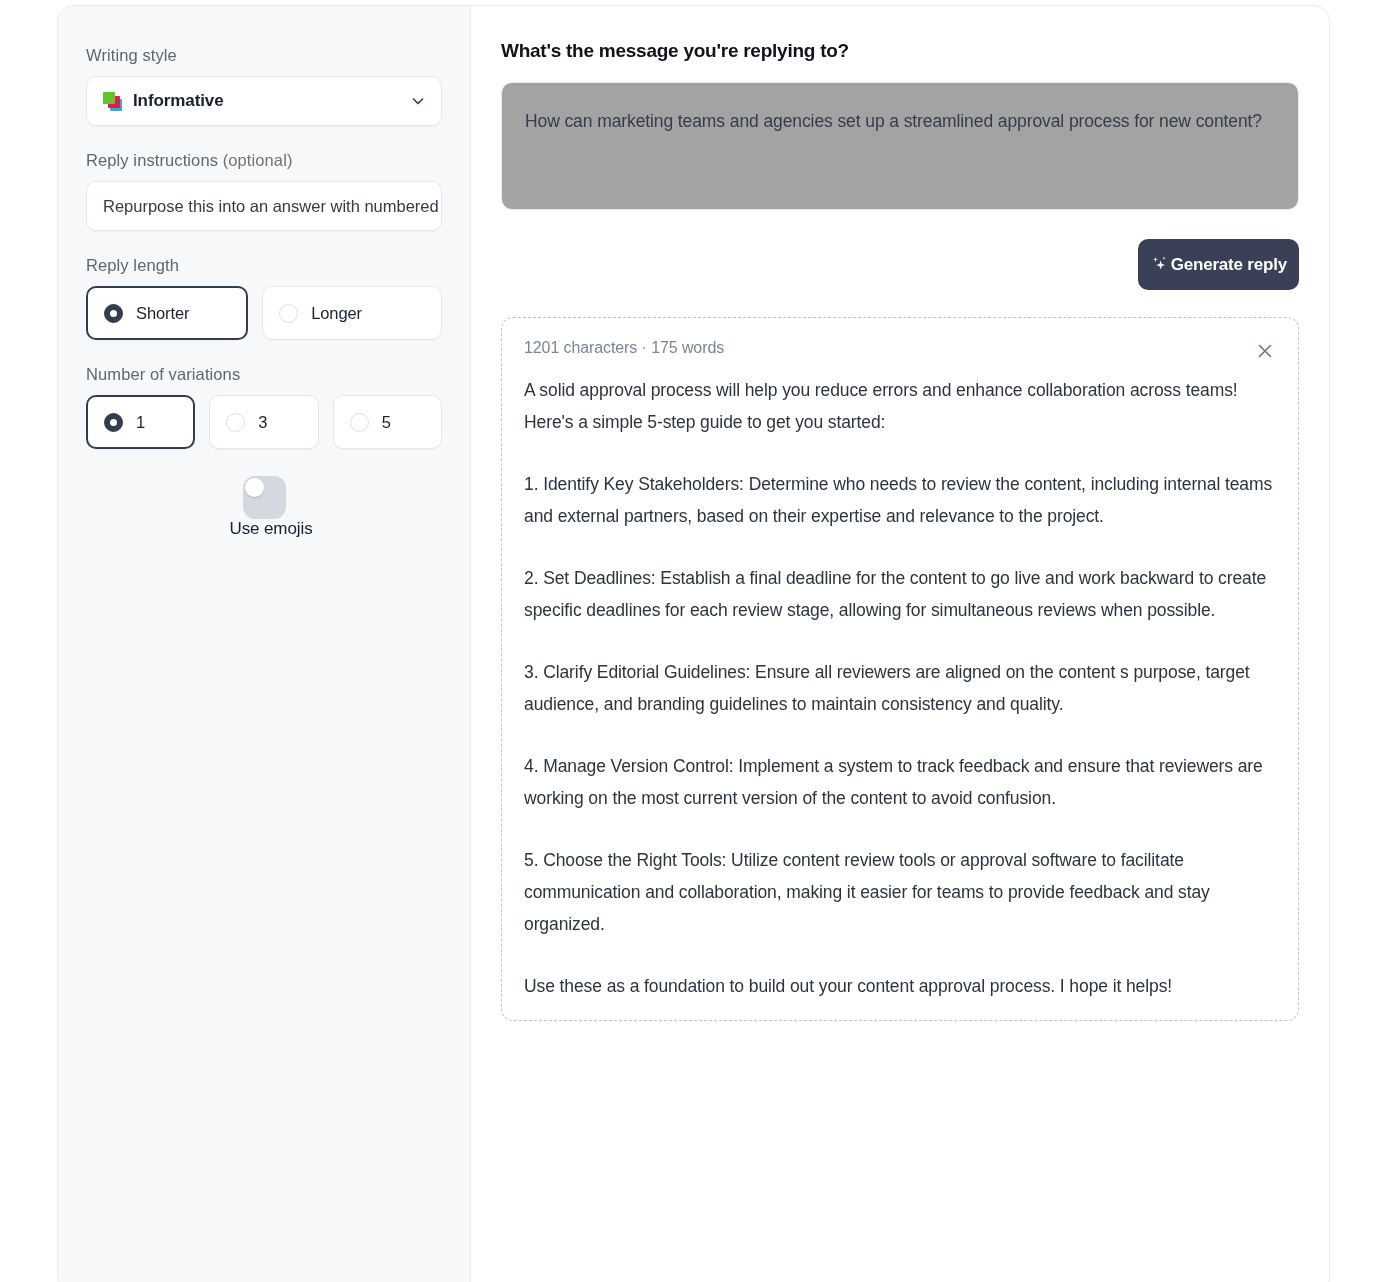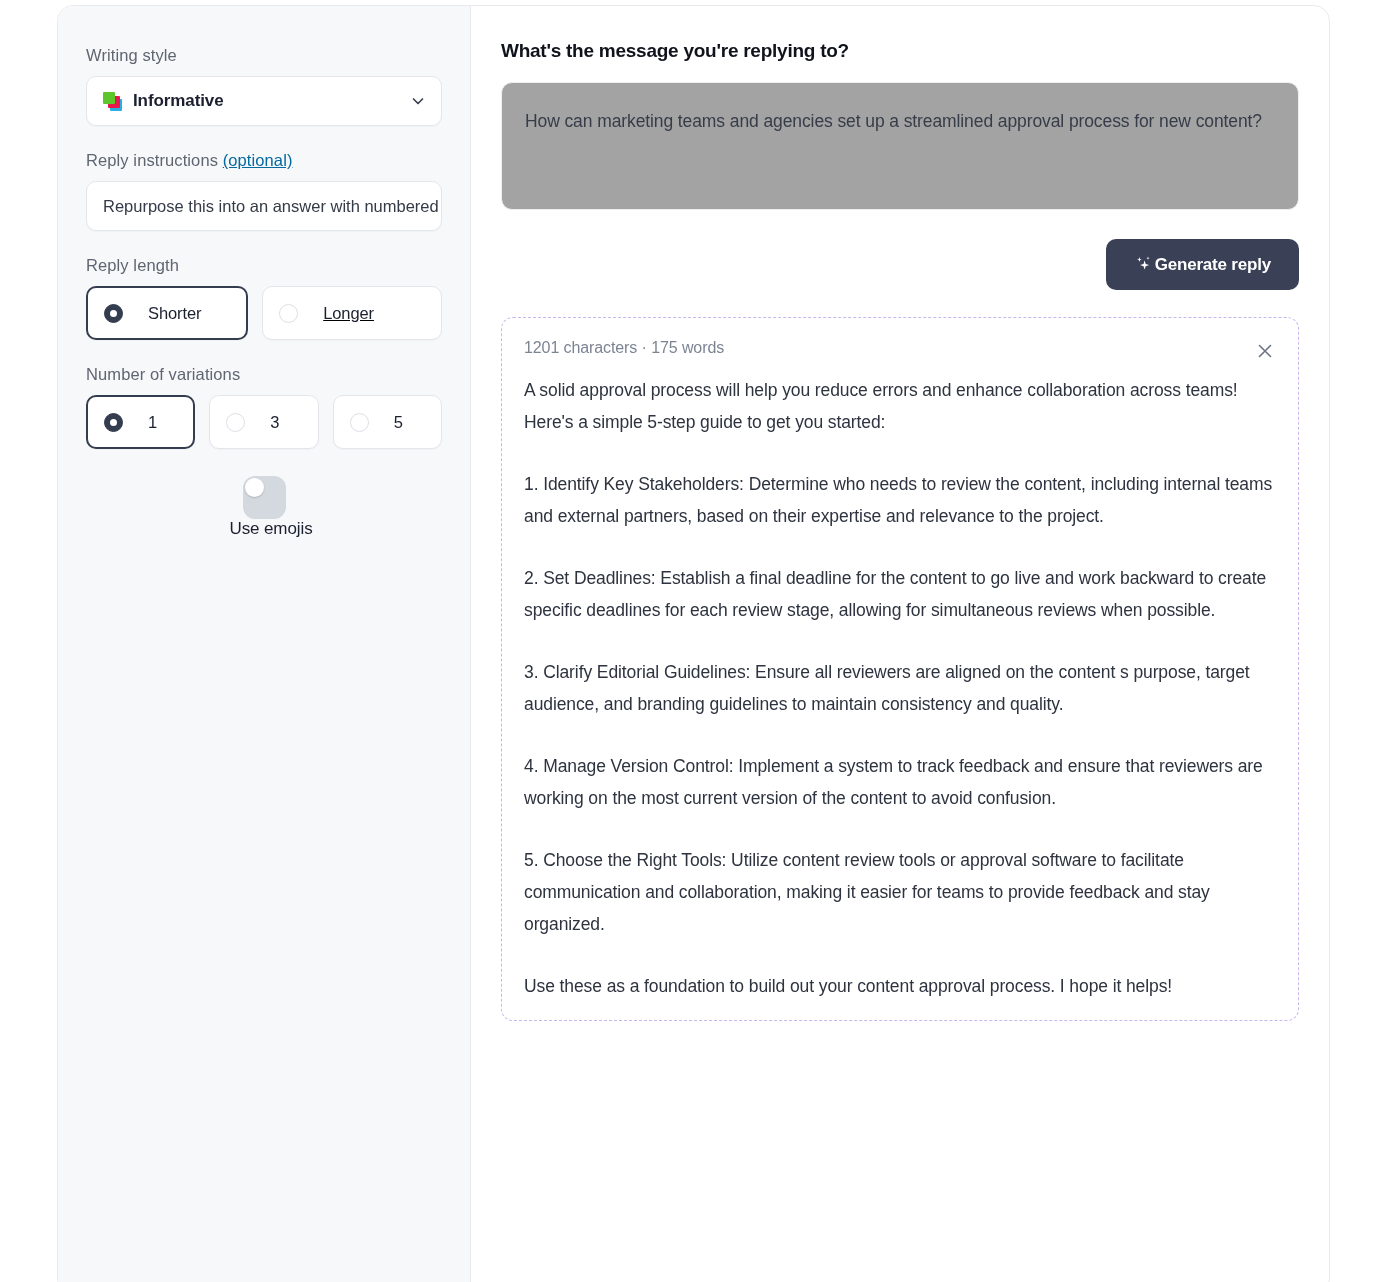--- a/index.html
+++ b/index.html
@@ -30,21 +30,21 @@
     border-right: 1px solid #e8eaee;
     padding: 40px 28px 0 28px;
   }
 
   .field-label {
     font-size: 16.5px;
     color: #5f6672;
     margin-bottom: 11px;
     letter-spacing: 0.1px;
   }
-  .field-label .muted { color: #0369a1; text-decoration: underline; }
+  .field-label .muted { color: #737373; }
 
   .select-box {
     height: 50px;
     background: #ffffff;
     border: 1px solid #e3e6eb;
     border-radius: 10px;
     display: flex;
     align-items: center;
     padding: 16px 16px;
     cursor: pointer;
@@ -105,24 +105,24 @@
     background: #343c4f; border-color: #343c4f;
   }
   .seg.selected .radio::after {
     content: ""; position: absolute;
     left: 50%; top: 50%;
     width: 7px; height: 7px;
     margin: -3.5px 0 0 -3.5px;
     border-radius: 50%;
     background: #ffffff;
   }
-  .seg-label { font-size: 16.5px; color: #1b2030; letter-spacing: -0.1px; margin-left: 12px; }
+  .seg-label { font-size: 16.5px; color: #1b2030; letter-spacing: -0.1px; }
 
   .len-a { width: 171px; }
-  .len-b { width: 190px; text-decoration: underline; }
+  .len-b { width: 190px; }
   .var-seg { width: 111px; }
 
   .toggle-row { display: flex; align-items: center; margin-top: 27px; flex-direction: column; }
   .toggle {
     width: 43px; height: 23px;
     border-radius: 12px;
     background: #d4d8df;
     position: relative;
     cursor: pointer;
     flex: 0 0 43px;
@@ -166,21 +166,21 @@
   .action-row {
     display: flex; justify-content: flex-end;
     margin-top: 29px;
   }
   .generate-btn {
     background: #3a4055;
     color: #ffffff;
     border: none;
     border-radius: 10px;
     height: 51px;
-    padding: 0 28px;
+    padding: 0 12px;
     display: inline-flex;
     align-items: center;
     font-size: 17px;
     font-weight: 700;
     letter-spacing: -0.2px;
     cursor: pointer;
     font-family: "Liberation Sans", sans-serif;
   }
   .sparkle { width: 21px; height: 21px; flex: 0 0 21px; }
 

